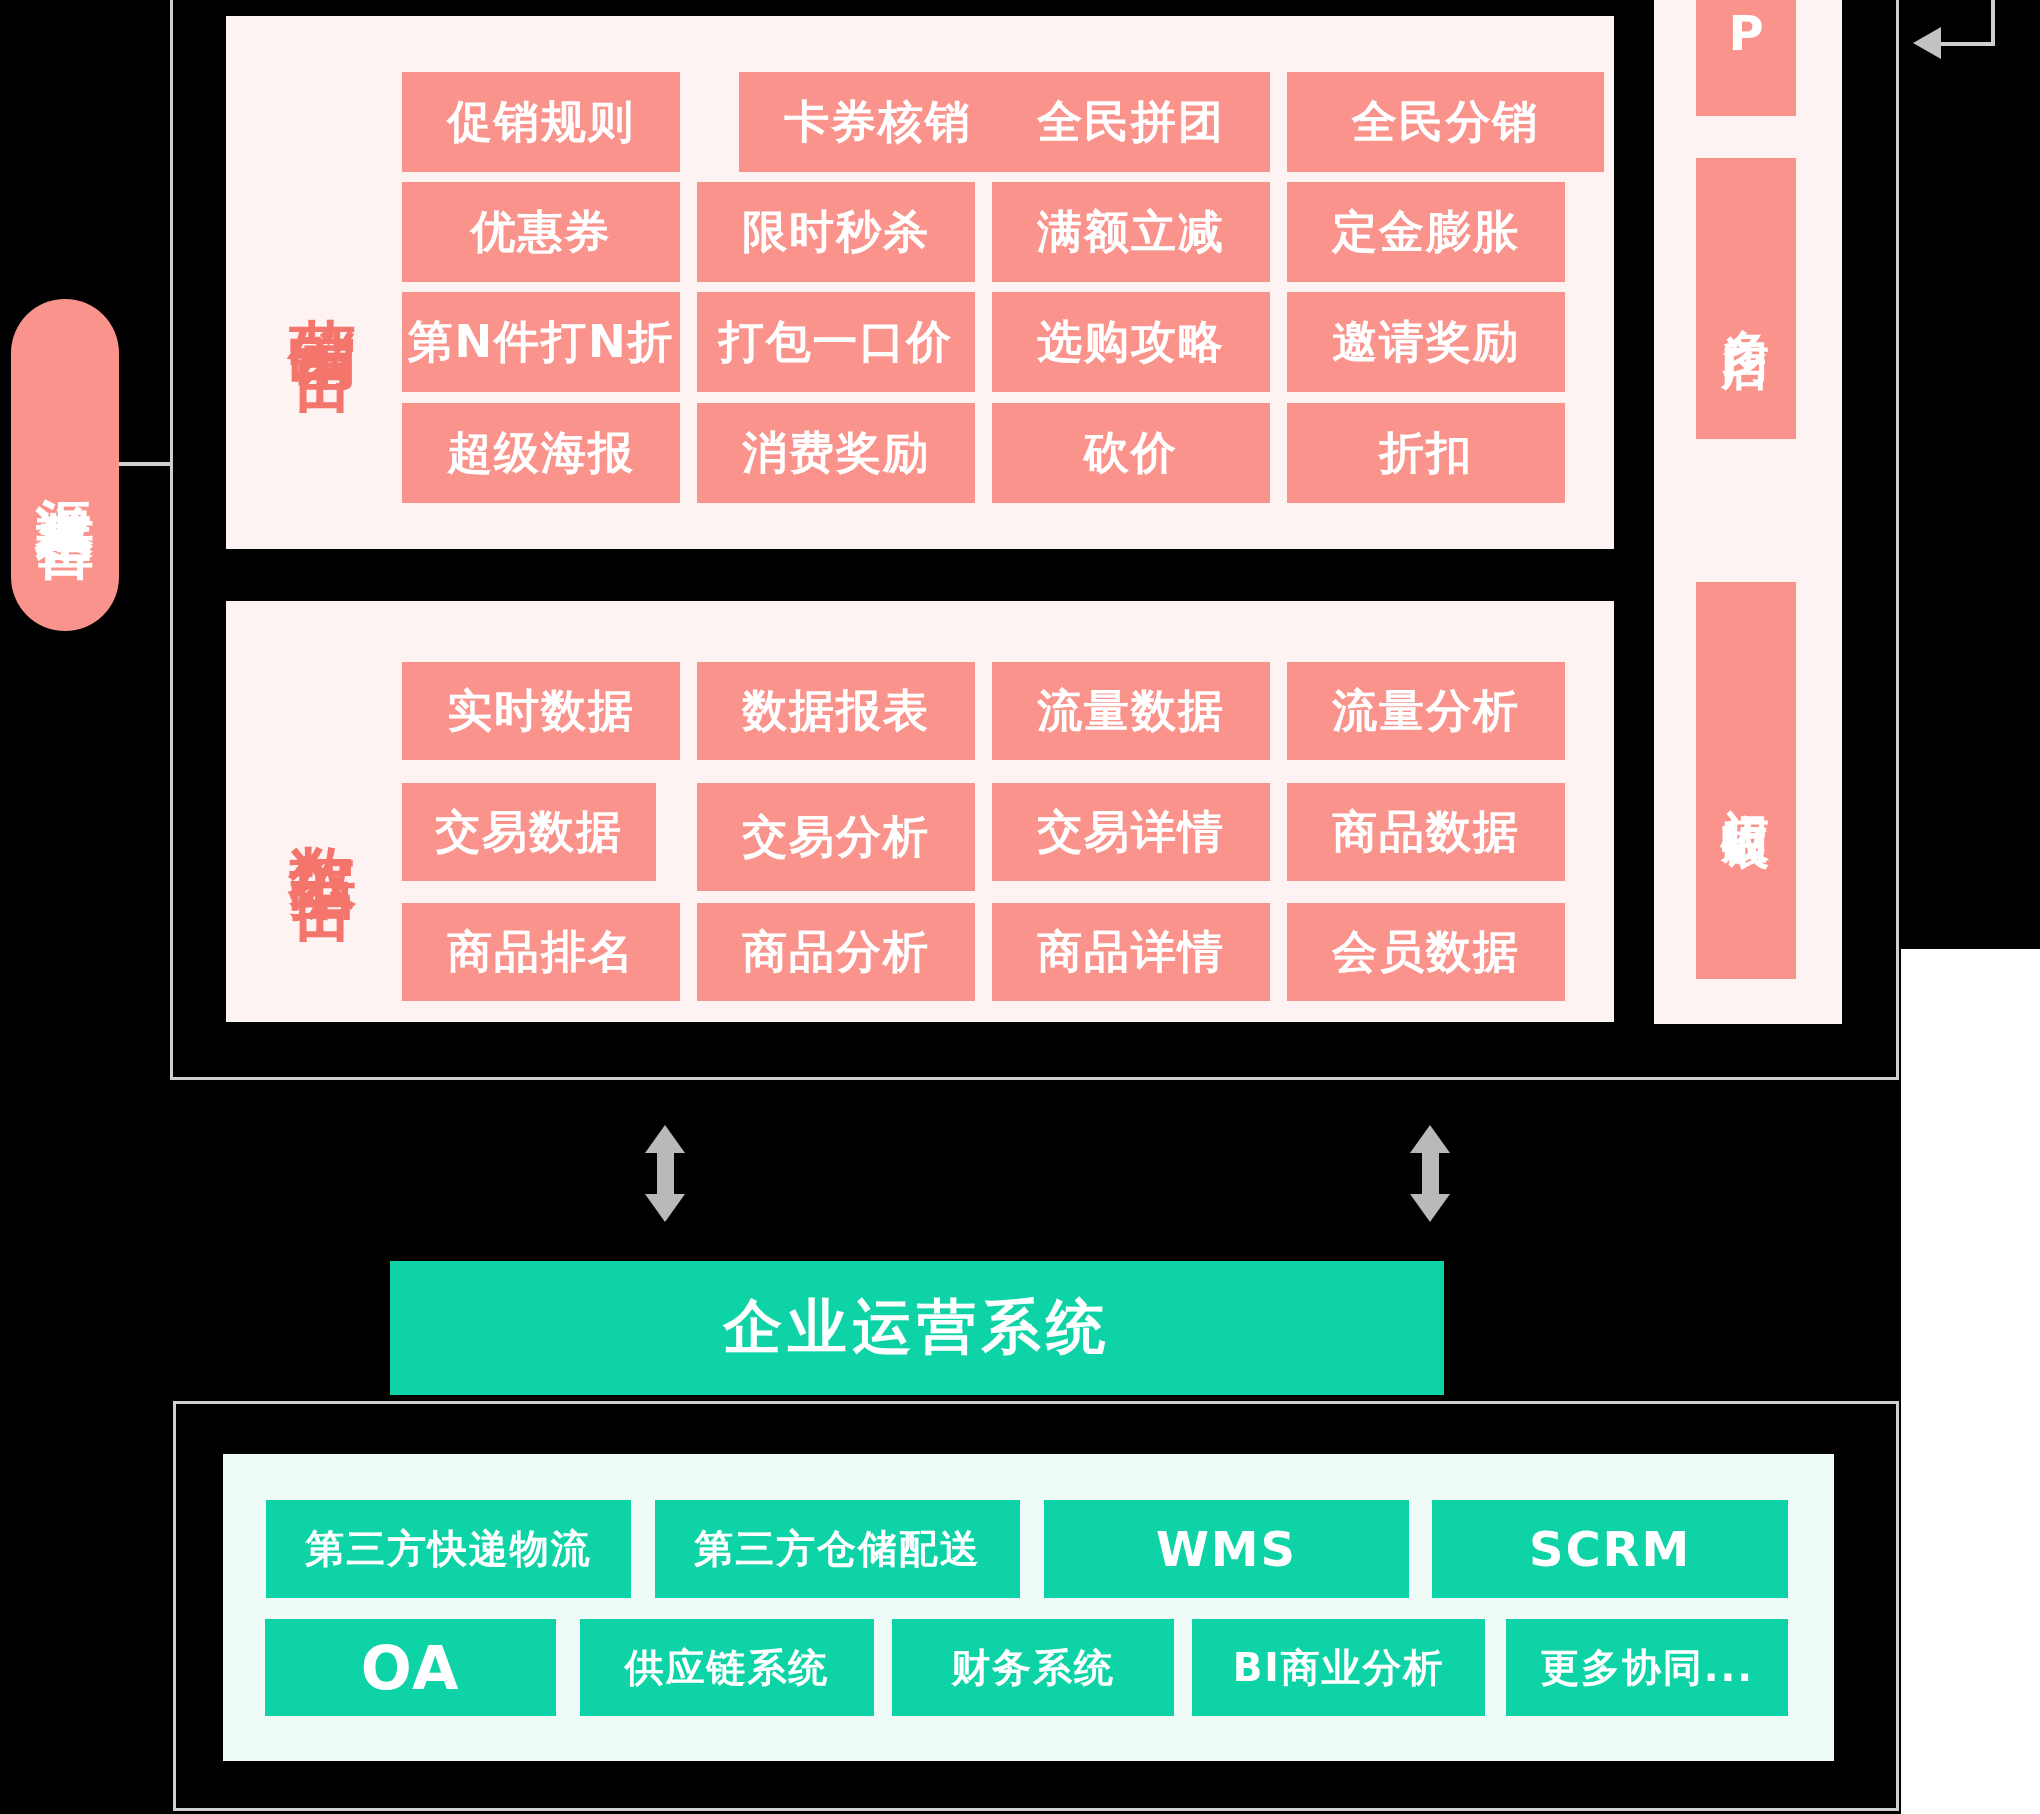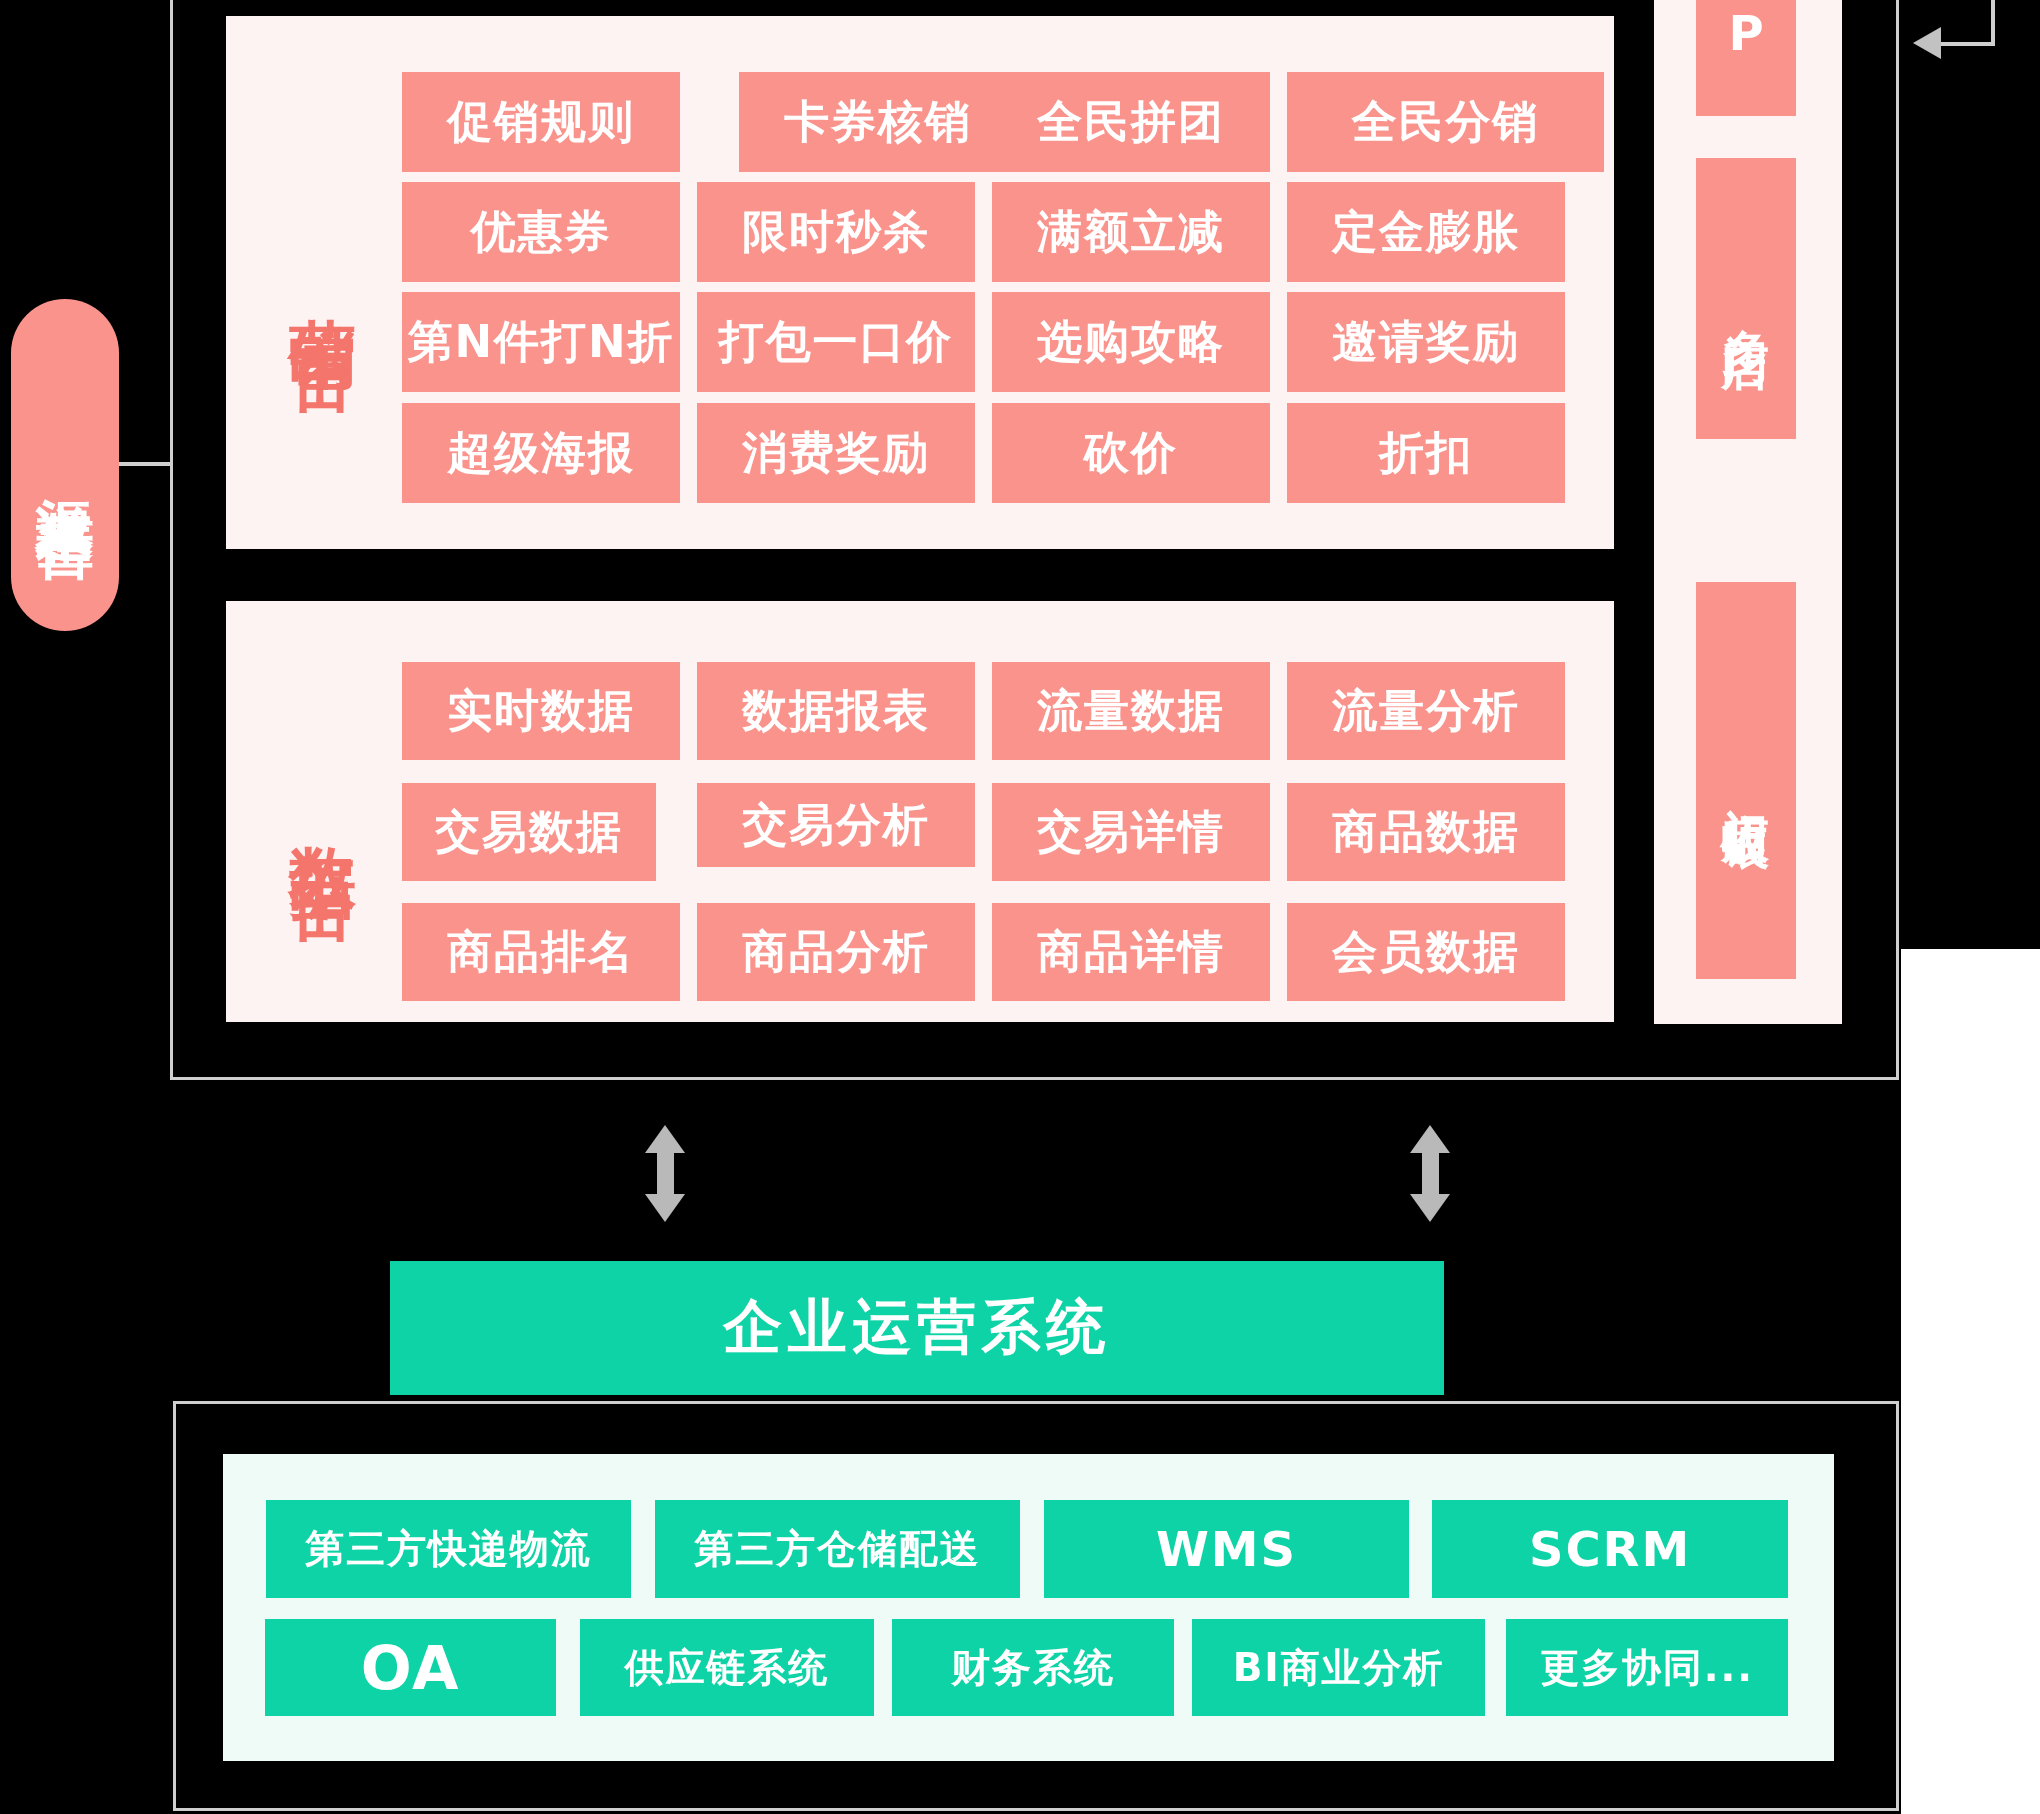--- a/index.html
+++ b/index.html
@@ -99,21 +99,21 @@
 
   <div class="panel" style="left:226px;top:601px;width:1388px;height:421px;">
     <div class="vtitle" style="left:56px;top:0;width:83px;height:421px;">数据中台</div>
 
     <div class="box" style="left:176px;top:61px;width:278px;height:98px;">实时数据</div>
     <div class="box" style="left:471px;top:61px;width:278px;height:98px;">数据报表</div>
     <div class="box" style="left:766px;top:61px;width:278px;height:98px;">流量数据</div>
     <div class="box" style="left:1061px;top:61px;width:278px;height:98px;">流量分析</div>
 
     <div class="box" style="left:176px;top:182px;width:254px;height:98px;">交易数据</div>
-    <div class="box" style="left:471px;top:182px;width:278px;height:84px;">交易分析</div>
+    <div class="box" style="left:471px;top:182px;width:278px;height:108px;">交易分析</div>
     <div class="box" style="left:766px;top:182px;width:278px;height:98px;">交易详情</div>
     <div class="box" style="left:1061px;top:182px;width:278px;height:98px;">商品数据</div>
 
     <div class="box" style="left:176px;top:302px;width:278px;height:98px;">商品排名</div>
     <div class="box" style="left:471px;top:302px;width:278px;height:98px;">商品分析</div>
     <div class="box" style="left:766px;top:302px;width:278px;height:98px;">商品详情</div>
     <div class="box" style="left:1061px;top:302px;width:278px;height:98px;">会员数据</div>
   </div>
 
   <div class="panel" style="left:1654px;top:-41px;width:188px;height:1065px;">

